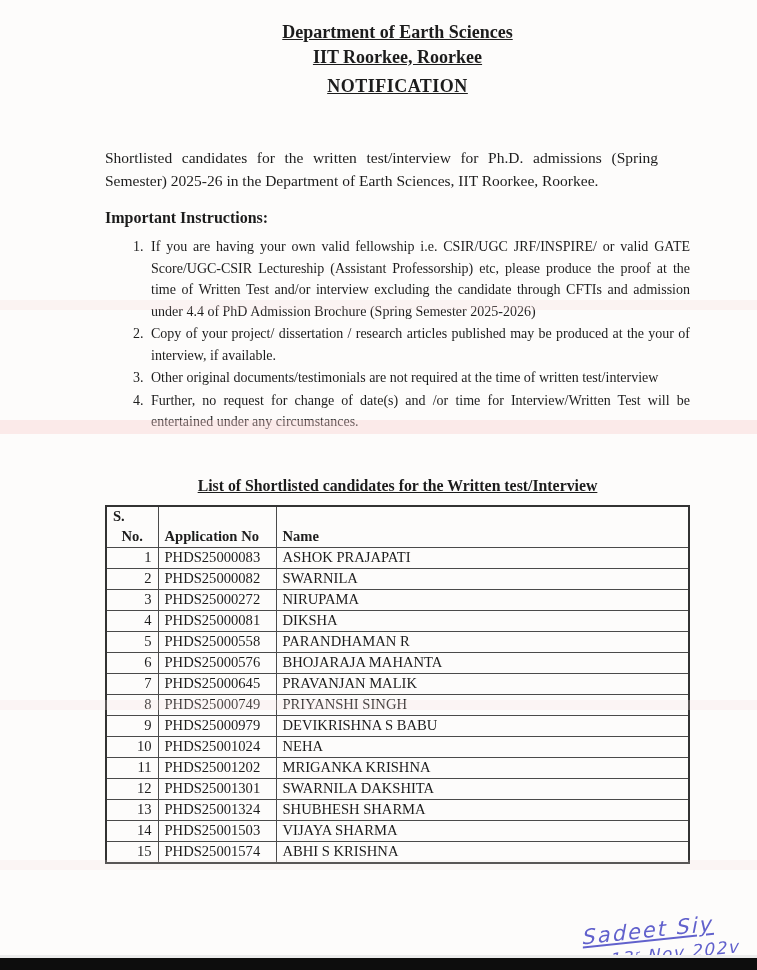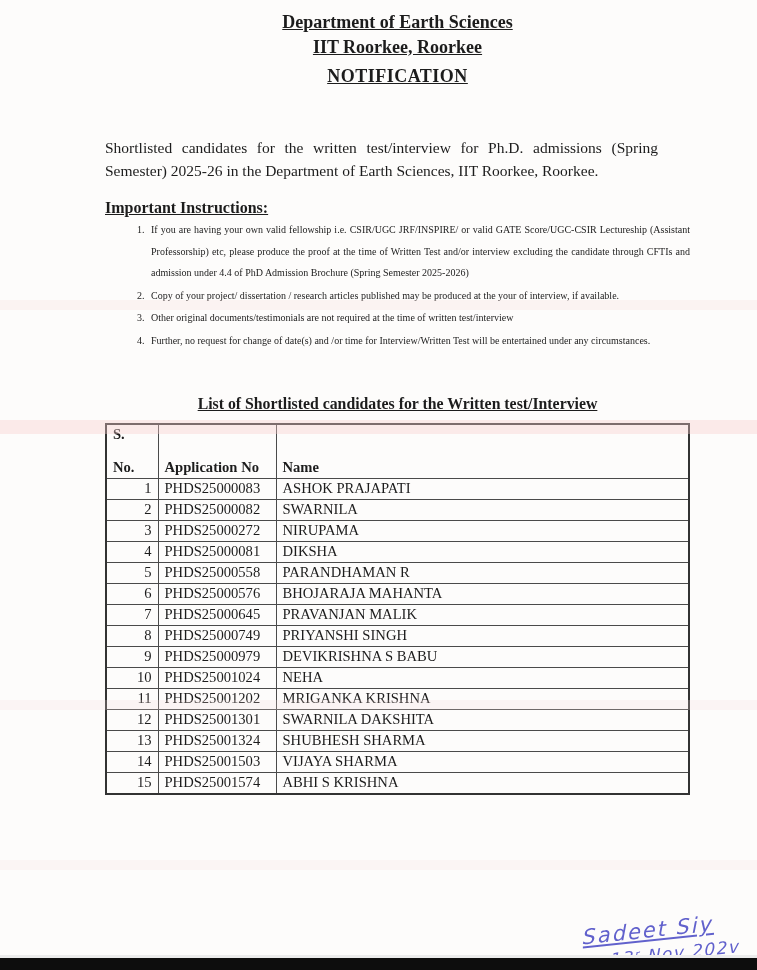--- a/index.html
+++ b/index.html
@@ -20,21 +20,21 @@
   
   .streak{position:absolute;left:0;width:100%;pointer-events:none;}
   .streak.s1{top:300px;height:10px;background:rgba(247,215,215,0.25);}
   .streak.s2{top:420px;height:14px;background:rgba(247,205,205,0.38);}
   .streak.s3{top:700px;height:10px;background:rgba(247,218,218,0.22);}
   .streak.s4{top:860px;height:10px;background:rgba(247,218,218,0.20);}
 
   .page{position:relative;width:100%;height:100%;}
   .content{margin:0 67px 0 105px;}
 
-  .doc-header{text-align:center;padding-top:10px;font-weight:bold;font-size:18px;line-height:25px;}
+  .doc-header{text-align:center;padding-top:20px;font-weight:bold;font-size:18px;line-height:25px;}
   .doc-header .hline{display:inline-block;text-decoration:underline;}
   .doc-header .h2wrap{display:block;}
 
   .meta-row{position:relative;margin-top:32px;height:28px;font-size:16px;}
   .meta-no{position:absolute;left:0;top:0;}
   .meta-date{position:absolute;right:-62px;top:0;}
   .hand{
     font-family:"DejaVu Sans", sans-serif;
     font-style:italic;
     color:var(--ink-blue);
@@ -43,23 +43,23 @@
   }
   .meta-no .hand{margin-left:6px;}
   .meta-date .hand{margin-left:5px;}
 
   .notif-title{text-align:center;margin-top:6px;font-size:18px;font-weight:bold;letter-spacing:0.5px;}
   .notif-title span{text-decoration:underline;}
 
   .intro{margin-top:50px;margin-right:32px;font-size:15.5px;line-height:22.5px;text-align:justify;}
 
   .instr-heading{margin-top:17px;font-size:16px;font-weight:bold;}
-  .instr-heading span{text-decoration:underline;}
-
-  ol.instructions{margin-top:2px;padding-left:42px;font-size:10px;line-height:21.5px;}
+  .instr-heading span{}
+
+  ol.instructions{margin-top:9px;padding-left:42px;font-size:14px;line-height:21.5px;}
   ol.instructions li{text-align:justify;padding-left:4px;margin-bottom:1px;}
 
   .table-title{margin-top:44px;text-align:center;font-size:15.8px;font-weight:bold;}
   .table-title span{text-decoration:underline;}
 
   table.cand{
     margin-top:10px;
     width:585px;
     border-collapse:collapse;
     font-size:14.6px;
@@ -74,21 +74,21 @@
     text-align:left;
     font-weight:bold;
     height:39px;
   }
   th.sno{width:52px;vertical-align:top;}
   th.app{width:118px;}
   td.sno{text-align:right;height:20px;padding-right:8px;}
   td.app{padding-left:8px;}
   td.name{padding-left:8px;}
   .sno-top{line-height:17px;}
-  .sno-bottom{line-height:17px;margin-top:16px;}
+  .sno-bottom{line-height:17px;margin-top:3px;text-align:center;}
 
   .signature{
     position:absolute;
     right:16px;
     bottom:14px;
     text-align:left;
     color:var(--signature-blue);
     font-family:"DejaVu Sans", sans-serif;
     font-style:italic;
     transform:rotate(-6deg) skewX(-6deg);

